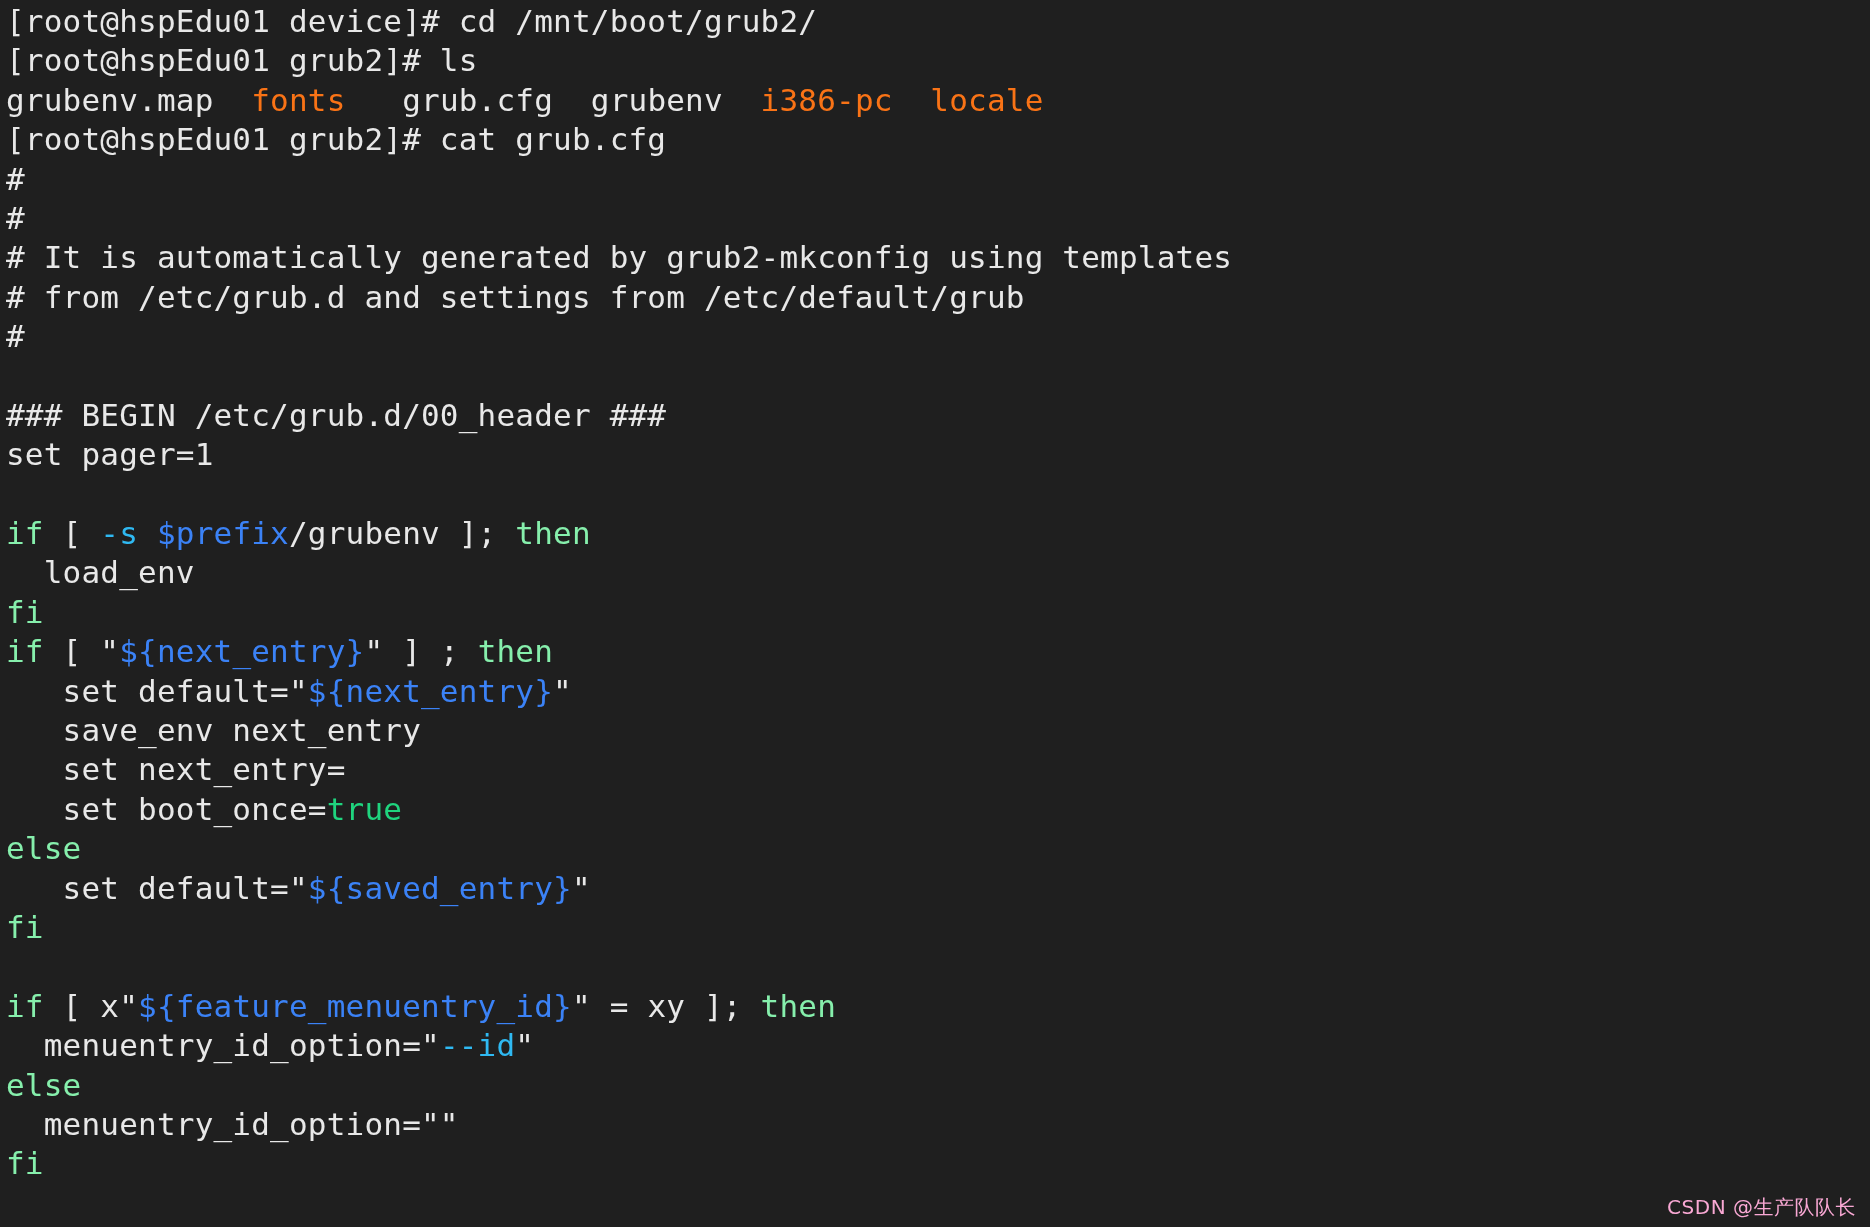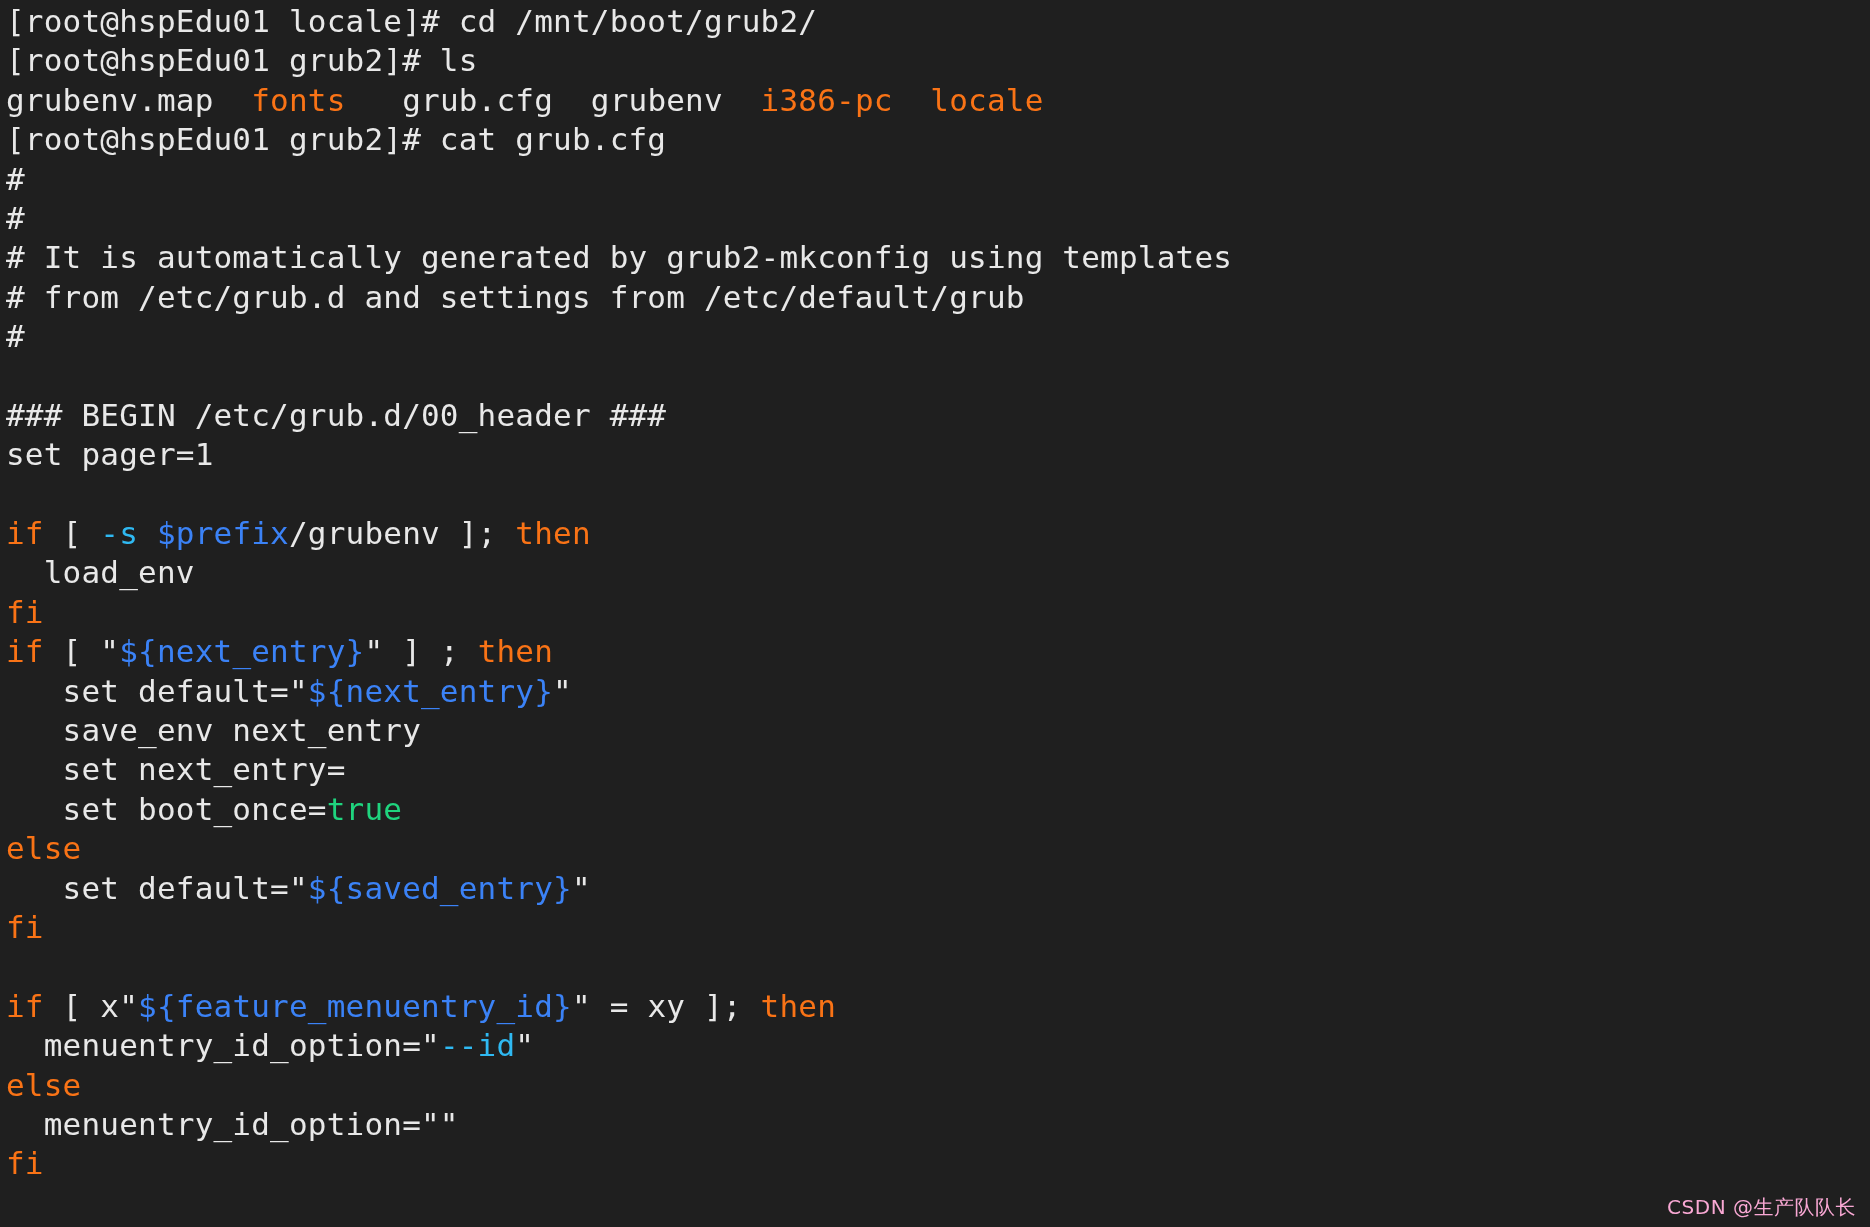--- a/index.html
+++ b/index.html
@@ -28,41 +28,41 @@
     height: 39.4px;
     line-height: 39.4px;
     font-size: 31px;
     letter-spacing: 0.2px;
     white-space: pre;
     color: #e6e6e6;
     font-family: "DejaVu Sans Mono", "Liberation Mono", monospace;
   }
   .fg-default { color: #e8e8e8; }
   .fg-dir     { color: #f97316; }
-  .fg-key     { color: #f97316; }
+  .fg-key     { color: #86efac; }
   .fg-var     { color: #3b82f6; }
   .fg-cyan    { color: #2fb9f2; }
   .fg-green   { color: #1fd47e; }
   .watermark {
     position: absolute;
     right: 14px;
     bottom: 6px;
     font-family: "DejaVu Sans", "Liberation Sans", sans-serif;
     font-size: 20px;
     color: #f9a8d4;
     letter-spacing: 0.5px;
     white-space: pre;
   }
 </style>
 </head>
 <body>
 
 <div id="terminal">
   <div class="screen" id="screen">
-      <div class="line"><span class="fg-default">[root@hspEdu01 locale]# cd /mnt/boot/grub2/</span></div>
+      <div class="line"><span class="fg-default">[root@hspEdu01 device]# cd /mnt/boot/grub2/</span></div>
       <div class="line"><span class="fg-default">[root@hspEdu01 grub2]# ls</span></div>
       <div class="line"><span class="fg-default">grubenv.map  </span><span class="fg-dir">fonts</span><span class="fg-default">   grub.cfg  grubenv  </span><span class="fg-dir">i386-pc</span><span class="fg-default">  </span><span class="fg-dir">locale</span></div>
       <div class="line"><span class="fg-default">[root@hspEdu01 grub2]# cat grub.cfg</span></div>
       <div class="line"><span class="fg-default">#</span></div>
       <div class="line"><span class="fg-default">#</span></div>
       <div class="line"><span class="fg-default"># It is automatically generated by grub2-mkconfig using templates</span></div>
       <div class="line"><span class="fg-default"># from /etc/grub.d and settings from /etc/default/grub</span></div>
       <div class="line"><span class="fg-default">#</span></div>
       <div class="line"><span class="fg-default"> </span></div>
       <div class="line"><span class="fg-default">### BEGIN /etc/grub.d/00_header ###</span></div>

